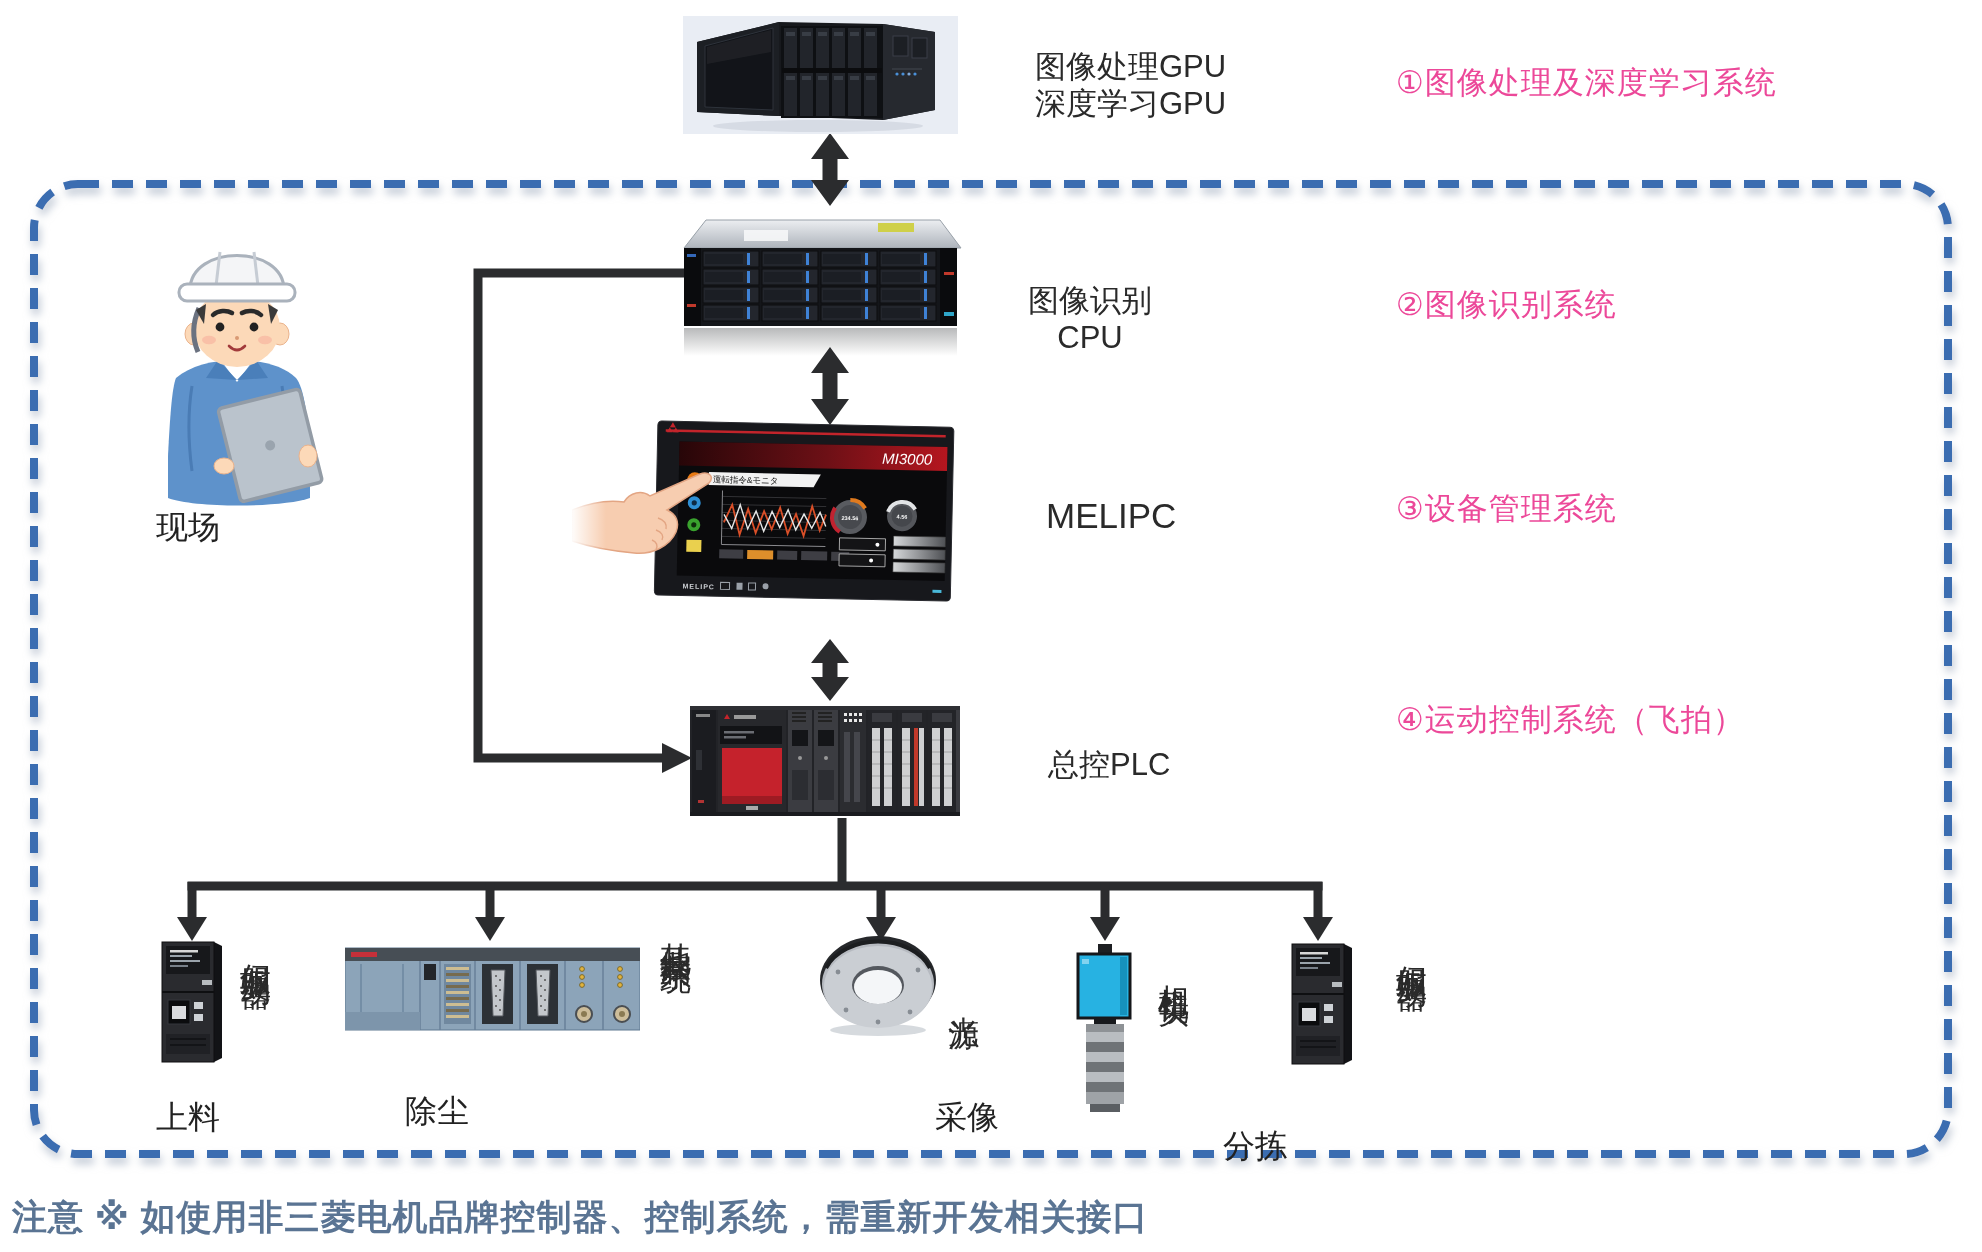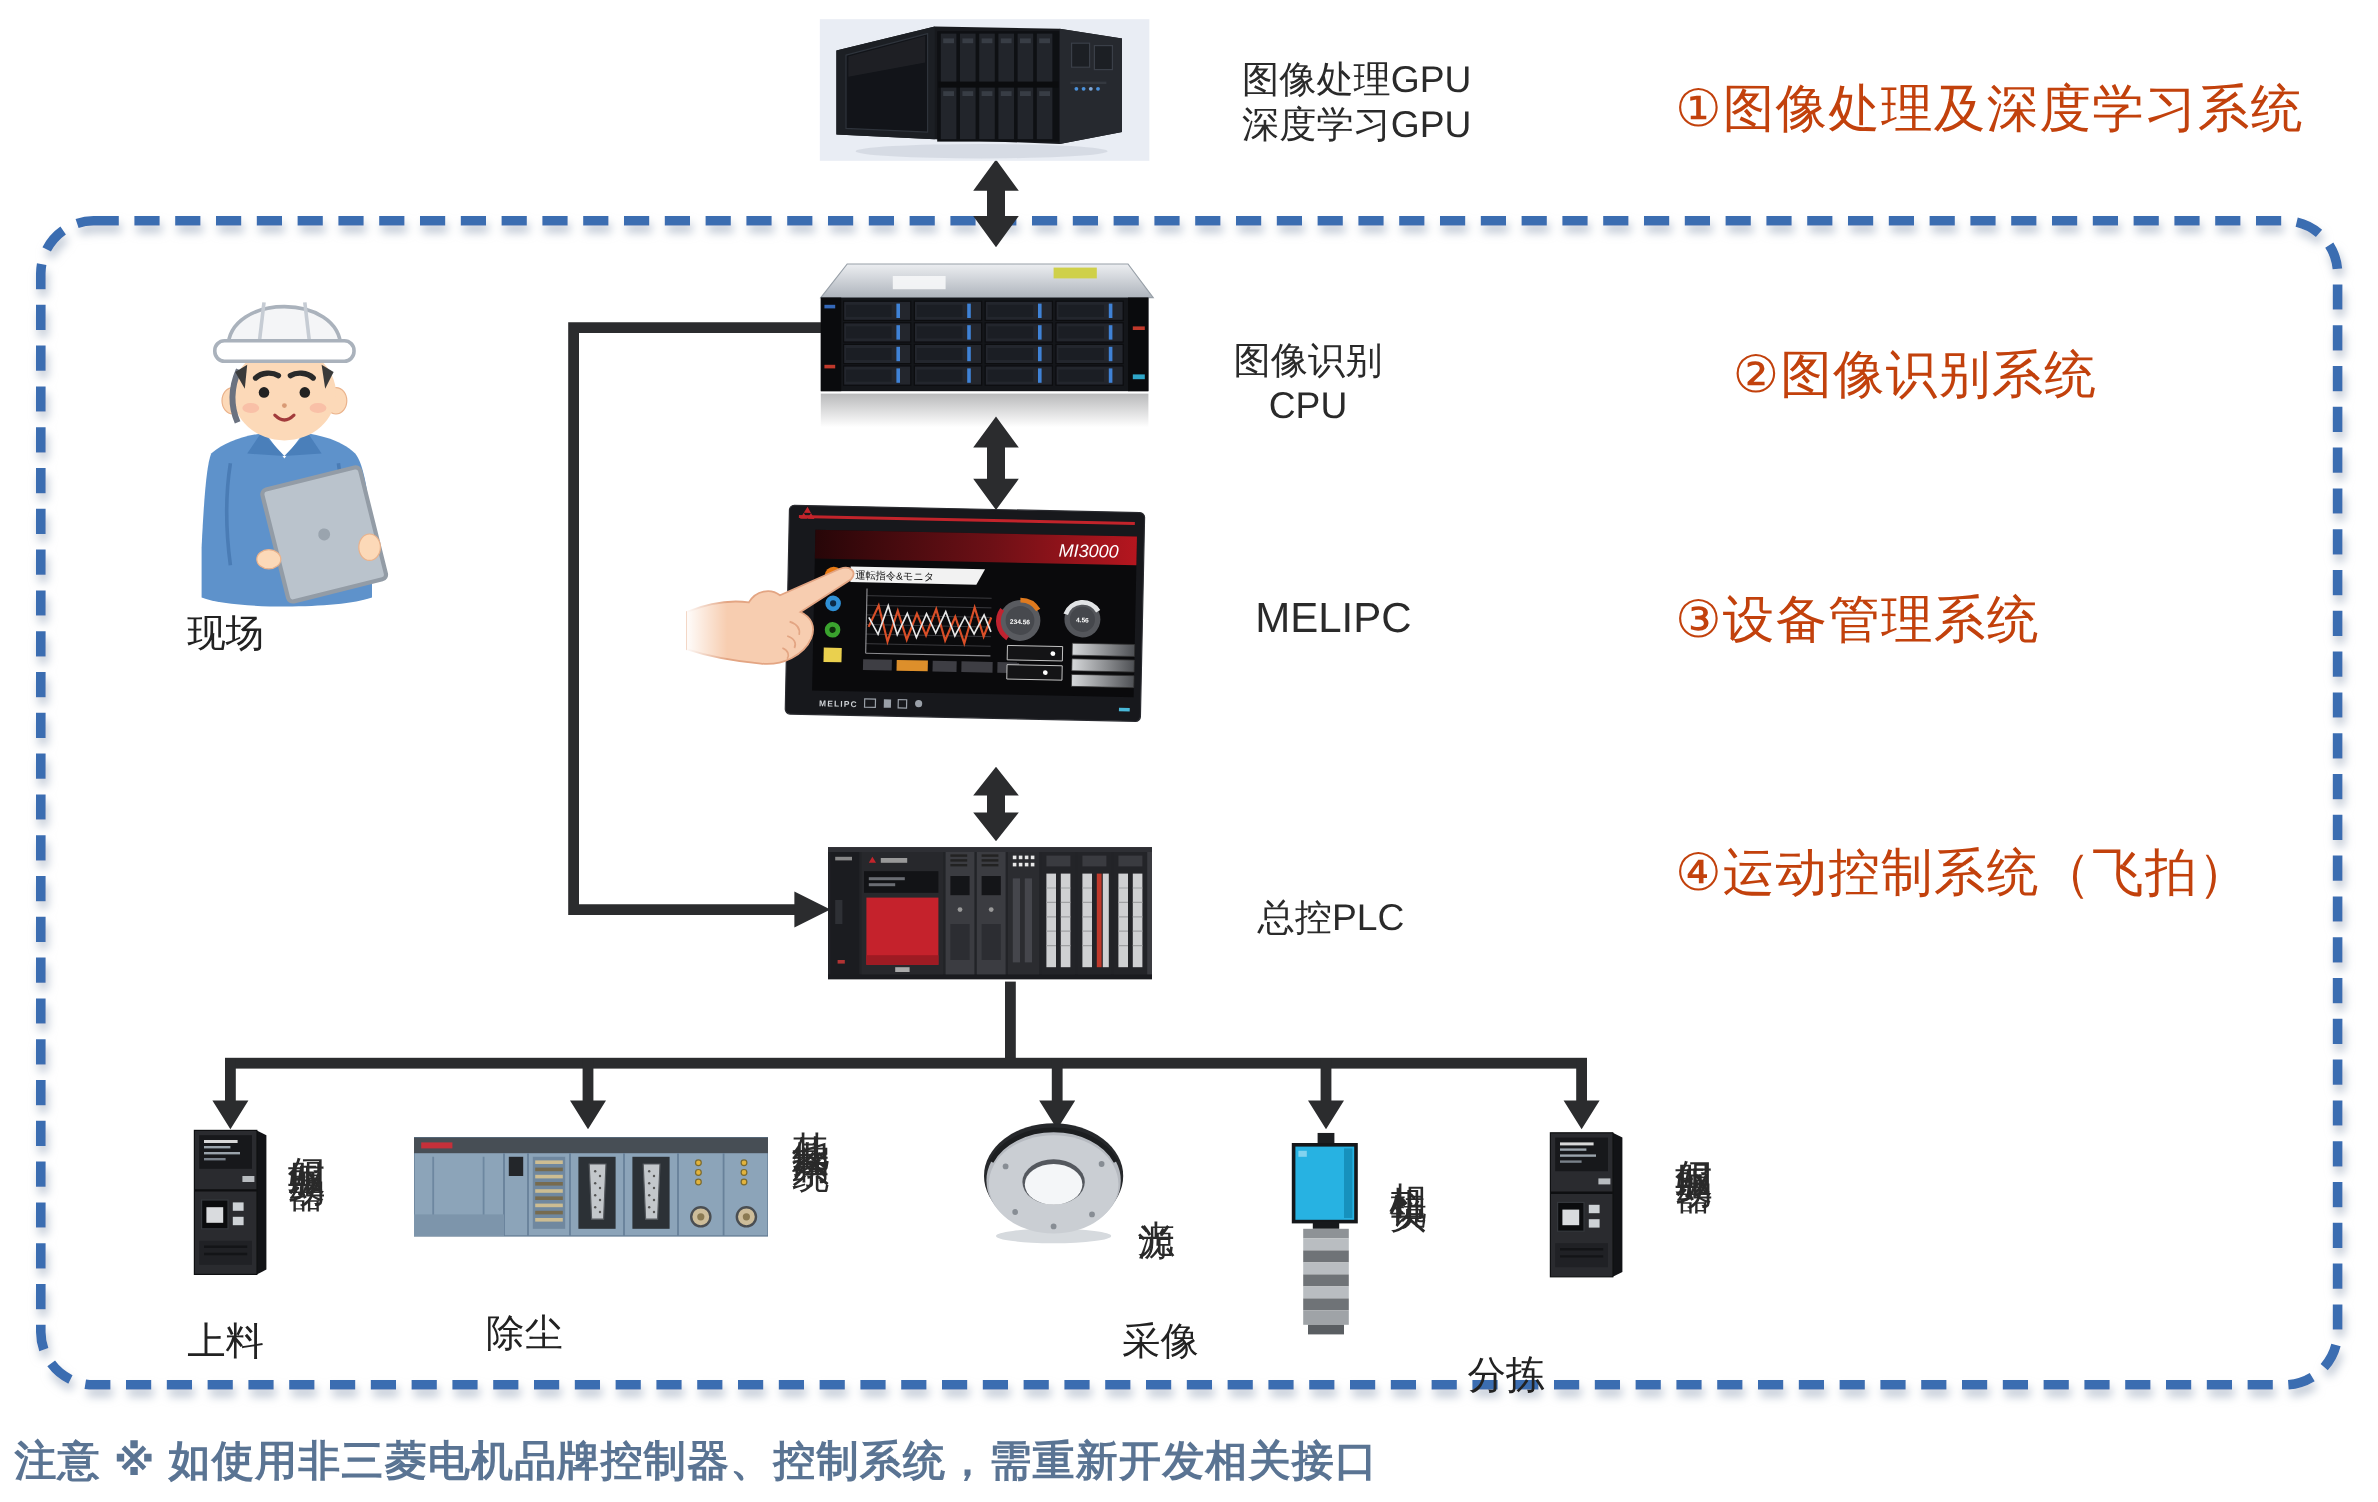--- a/index.html
+++ b/index.html
@@ -1,19 +1,19 @@
 <!DOCTYPE html>
 <html><head>
 <meta charset="utf-8">
 <style>
   html,body{margin:0;padding:0;background:#ffffff;}
   #canvas{position:relative;width:1982px;height:1252px;background:#ffffff;overflow:hidden;
           font-family:"Liberation Sans","DejaVu Sans",sans-serif;color:#232323;}
   .abs{position:absolute;}
-  .heading{font-size:43px;color:#c2410c;letter-spacing:1px;white-space:nowrap;}
+  .heading{font-size:31px;color:#ec4899;letter-spacing:1px;white-space:nowrap;}
   .devlabel{font-size:31px;color:#2a2a2a;white-space:nowrap;}
   .caption{font-size:32px;color:#222;white-space:nowrap;}
   .vlabel{writing-mode:vertical-rl;text-orientation:upright;font-size:31px;color:#2a2a2a;
           letter-spacing:4px;line-height:1;}
   .note{font-size:35px;font-weight:bold;color:#5a7493;white-space:nowrap;letter-spacing:1px;}
   svg{display:block;}
   .overlay{pointer-events:none;}
 </style>
 </head>
 <body>
@@ -211,21 +211,21 @@
         <rect x="187" y="93" width="3" height="12"></rect>
         <rect x="246" y="93" width="3" height="12"></rect>
     </g>
     <rect x="6" y="114" width="273" height="28" fill="url(#refl)"></rect>
   </svg>
 
   <div class="abs devlabel" style="left:1010px;top:282px;width:160px;text-align:center;line-height:37px;">
     <div>图像识别</div>
     <div>CPU</div>
   </div>
-  <div class="abs heading" style="left:1396px;top:284px;margin-left:48px;">②图像识别系统</div>
+  <div class="abs heading" style="left:1396px;top:284px;">②图像识别系统</div>
 
   <svg class="abs" style="left:644px;top:420px;transform:rotate(1.2deg);" width="310" height="192" viewBox="0 0 310 192">
     <defs>
       <linearGradient id="banner" x1="0" y1="0" x2="1" y2="0">
         <stop offset="0" stop-color="#270608"></stop>
           <stop offset="0.55" stop-color="#6d1016"></stop>
           <stop offset="1" stop-color="#b5161f"></stop>
       </linearGradient>
       <linearGradient id="gbar" x1="0" y1="0" x2="1" y2="0">
         <stop offset="0" stop-color="#d6d8da"></stop>

